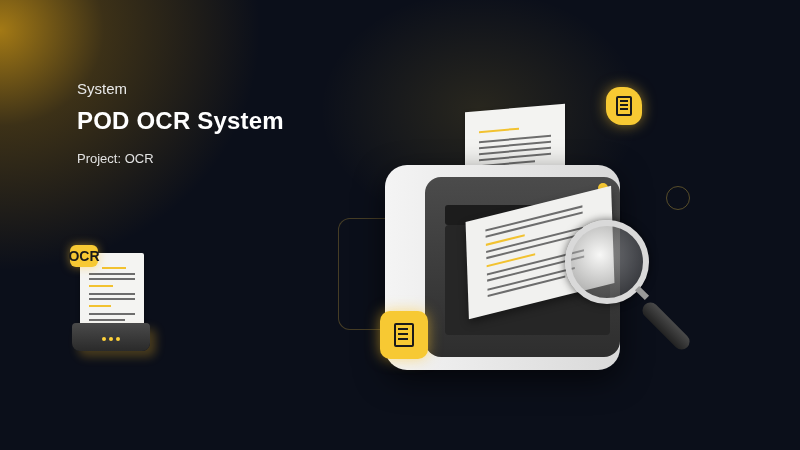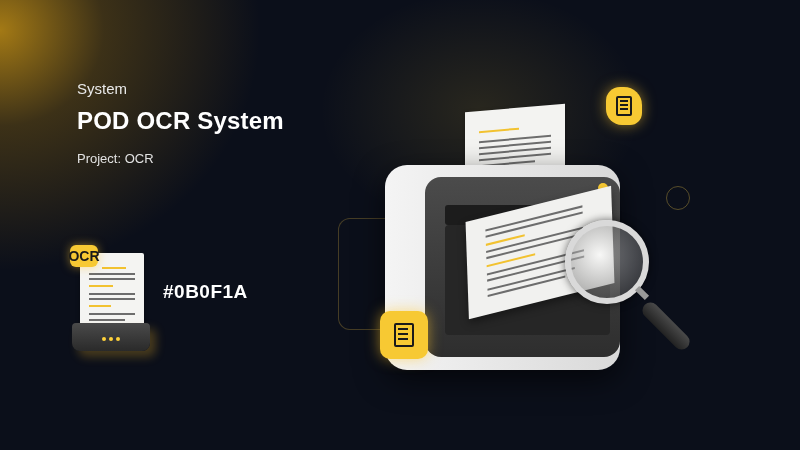--- a/index.html
+++ b/index.html
@@ -65,21 +65,20 @@
       <div class="line" style="top:66px;width:36px"></div>
     </div>
     <div class="badge">OCR</div>
     <div class="tray">
       <div class="dot" style="left:30px"></div>
       <div class="dot" style="left:37px"></div>
       <div class="dot" style="left:44px"></div>
     </div>
   </div>
 
-  <div class="hex">#0B0F1A</div>
 
   <div class="frame-line" style="left:338px;top:218px;width:120px;height:110px;border-right:none;"></div>
   <div class="circle-deco"></div>
 
   <div class="top-paper">
     <div class="pl py" style="left:14px;top:20px;width:40px"></div>
     <div class="pl" style="left:14px;top:30px;width:72px"></div>
     <div class="pl" style="left:14px;top:36px;width:72px"></div>
     <div class="pl" style="left:14px;top:42px;width:72px"></div>
     <div class="pl" style="left:14px;top:48px;width:72px"></div>

